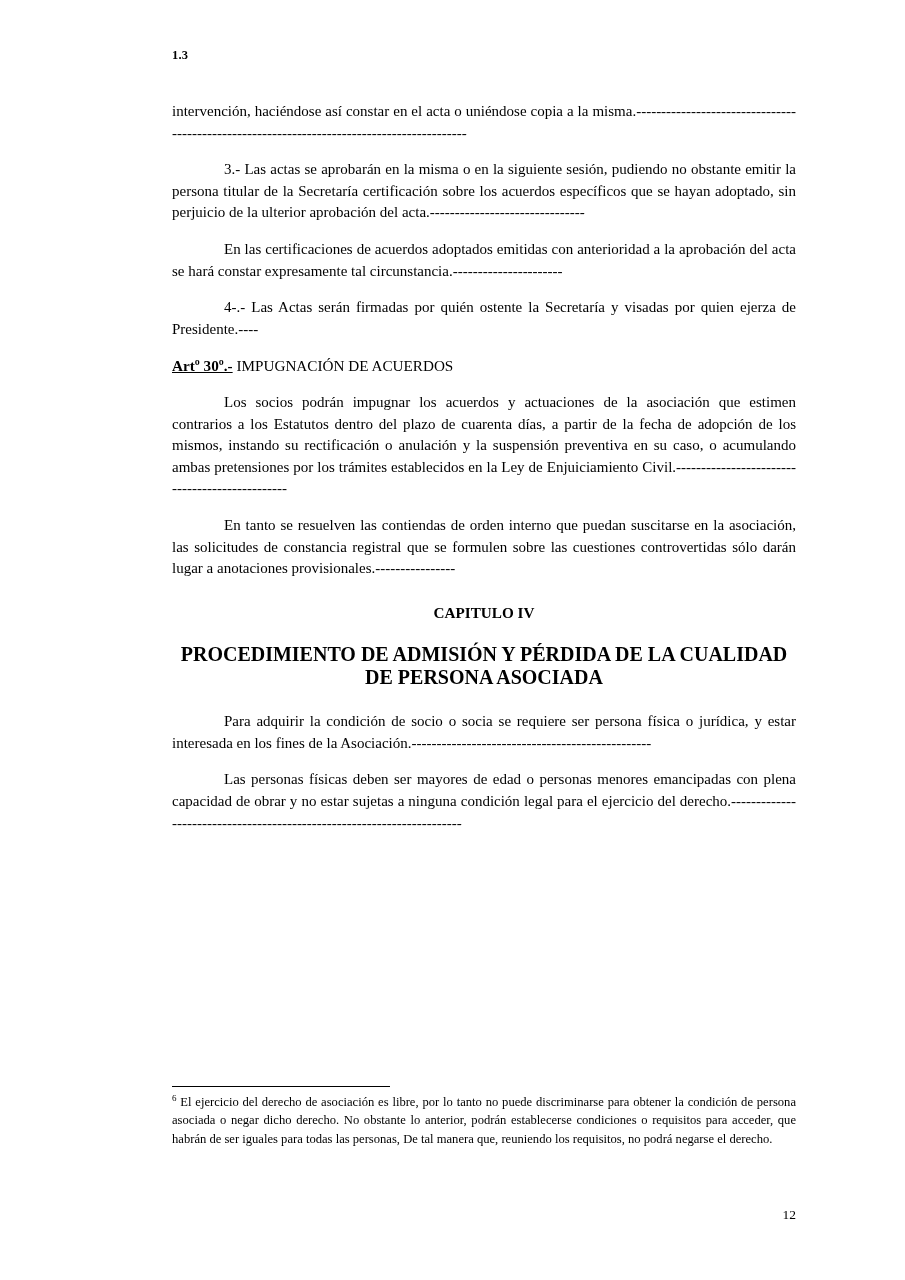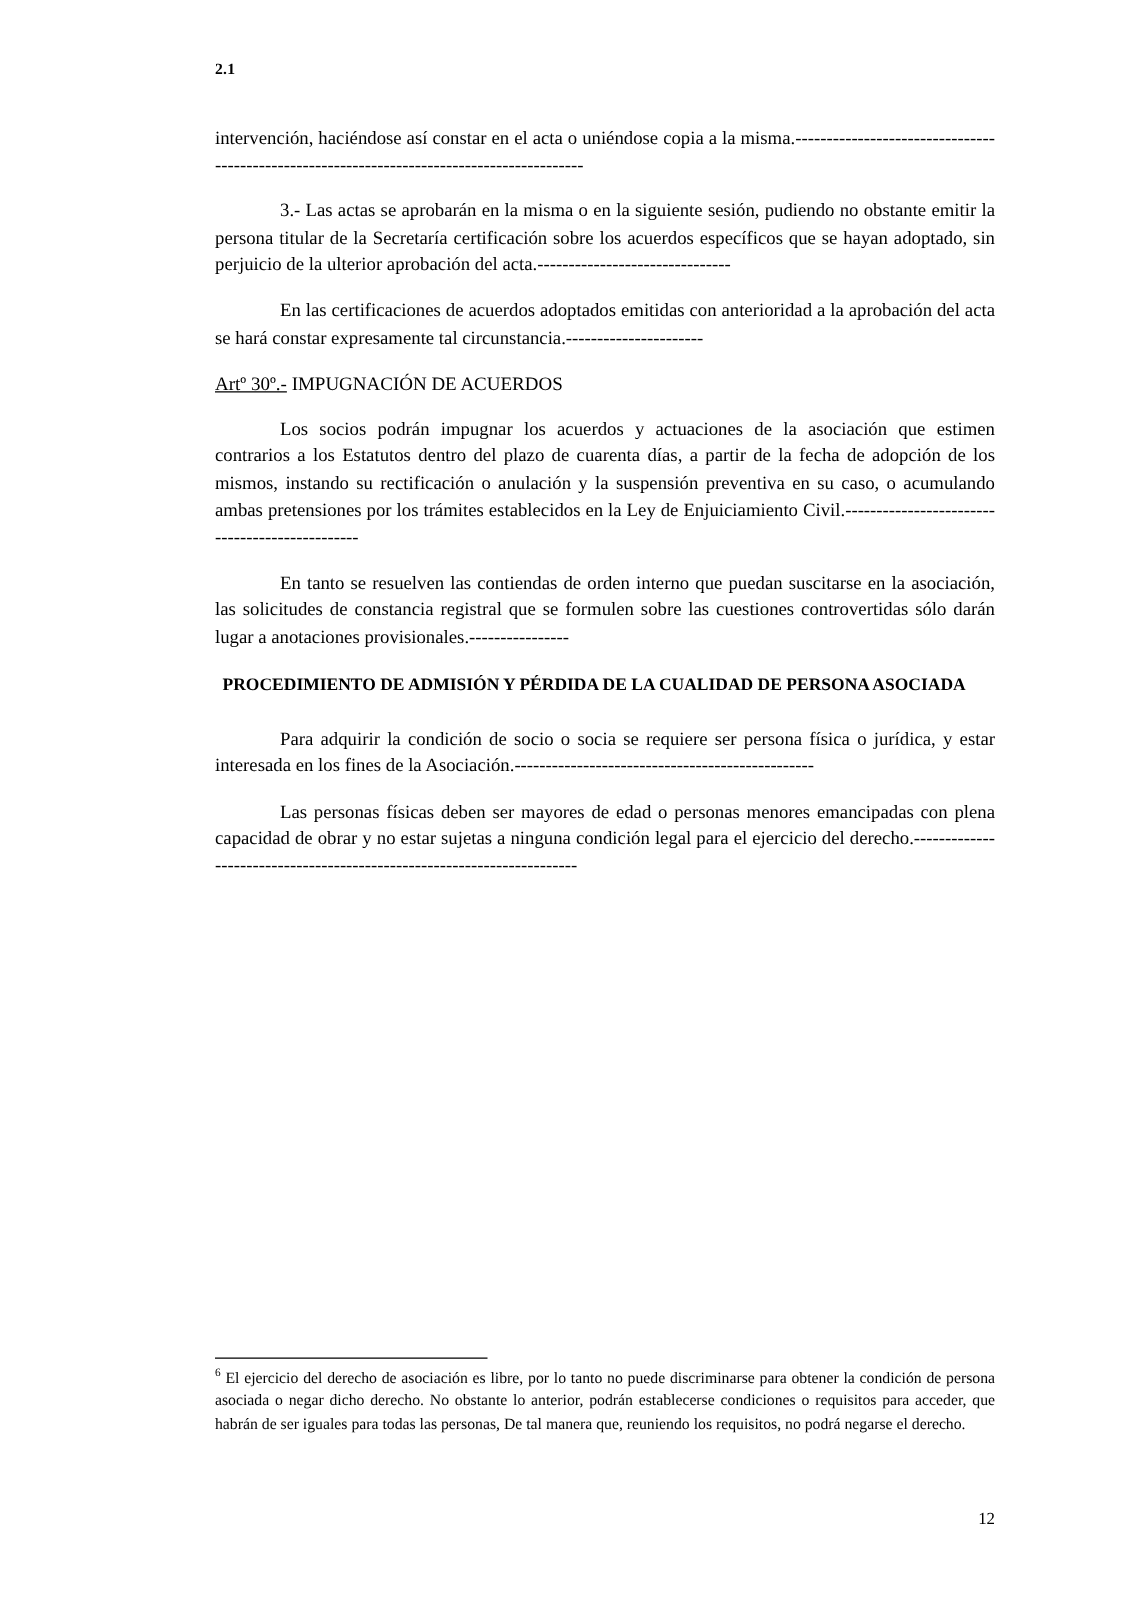--- a/index.html
+++ b/index.html
@@ -41,37 +41,37 @@
     display: inline-block;
     width: 52px;
   }
   .art-head {
     font-size: 15.2px;
     line-height: 21.6px;
     margin: 0 0 15px 0;
     text-align: left;
   }
   .art-label {
-    font-weight: normal;
+    font-weight: bold;
     text-decoration: underline;
   }
   .ital {
     font-style: italic;
   }
   .chapter-title {
     font-size: 15.2px;
     font-weight: bold;
     text-align: center;
     margin: 22px 0 20px 0;
     line-height: 21.6px;
   }
   .chapter-sub {
-    font-size: 14px;
+    font-size: 20px;
     font-weight: bold;
-    text-align: left;
+    text-align: center;
     margin: 0 0 22px 0;
     line-height: 23px;
     padding: 0 6px;
   }
   sup.fn {
     font-size: 10px;
     vertical-align: super;
     line-height: 0;
   }
   .footnote-area {
@@ -103,36 +103,38 @@
     top: 1207px;
     font-size: 13.5px;
     text-align: center;
   }
 </style>
 </head>
 <body>
 
 <div class="page">
 
-  <div class="header-code">2.1</div>
+  <div class="header-code">1.3</div>
 
   <p class="body-par"><span>intervención, haciéndose así constar en el acta o uniéndose copia a la misma.-------------------------------------------------------------------------------------------</span></p>
 
   <p class="body-par"><span class="indent"></span><span>3.- Las actas se aprobarán en la misma o en la siguiente sesión, pudiendo no obstante emitir la persona titular de la Secretaría certificación sobre los acuerdos específicos que se hayan adoptado, sin perjuicio de la ulterior aprobación del acta.-------------------------------</span></p>
 
   <p class="body-par"><span class="indent"></span><span>En las certificaciones de acuerdos adoptados emitidas con anterioridad a la aprobación del acta se hará constar expresamente tal circunstancia.----------------------</span></p>
 
+  <p class="body-par"><span class="indent"></span><span>4-.- Las Actas serán firmadas por quién ostente la  Secretaría y visadas por quien ejerza de Presidente.----</span></p>
 
   <p class="art-head"><span class="art-label">Artº 30º.-</span><span> IMPUGNACIÓN DE ACUERDOS</span></p>
 
 
   <p class="body-par"><span class="indent"></span><span>Los socios podrán impugnar los acuerdos y actuaciones de la asociación que estimen contrarios a los Estatutos dentro del plazo de cuarenta días, a partir de la fecha de adopción de los mismos, instando su rectificación o anulación y la suspensión preventiva en su caso, o acumulando ambas pretensiones por los trámites establecidos en la Ley de Enjuiciamiento Civil.-----------------------------------------------</span></p>
 
   <p class="body-par"><span class="indent"></span><span>En tanto se resuelven las contiendas de orden interno que puedan suscitarse en la asociación, las solicitudes de constancia registral que se formulen sobre las cuestiones controvertidas sólo darán lugar a anotaciones provisionales.----------------</span></p>
 
+  <p class="chapter-title">CAPITULO IV</p>
 
   <p class="chapter-sub">PROCEDIMIENTO DE ADMISIÓN  Y  PÉRDIDA DE LA CUALIDAD DE PERSONA ASOCIADA</p>
 
 
   <p class="body-par"><span class="indent"></span><span>Para adquirir la condición de socio o socia  se requiere ser persona física o jurídica, y estar interesada en los fines de la Asociación.------------------------------------------------</span></p>
 
   <p class="body-par"><span class="indent"></span><span>Las personas físicas deben ser mayores de edad o personas menores emancipadas con plena capacidad de obrar y no estar sujetas a ninguna condición legal para el ejercicio del derecho.-----------------------------------------------------------------------</span></p>
 
   <div class="footnote-area">
     <div class="footnote-rule"></div>

